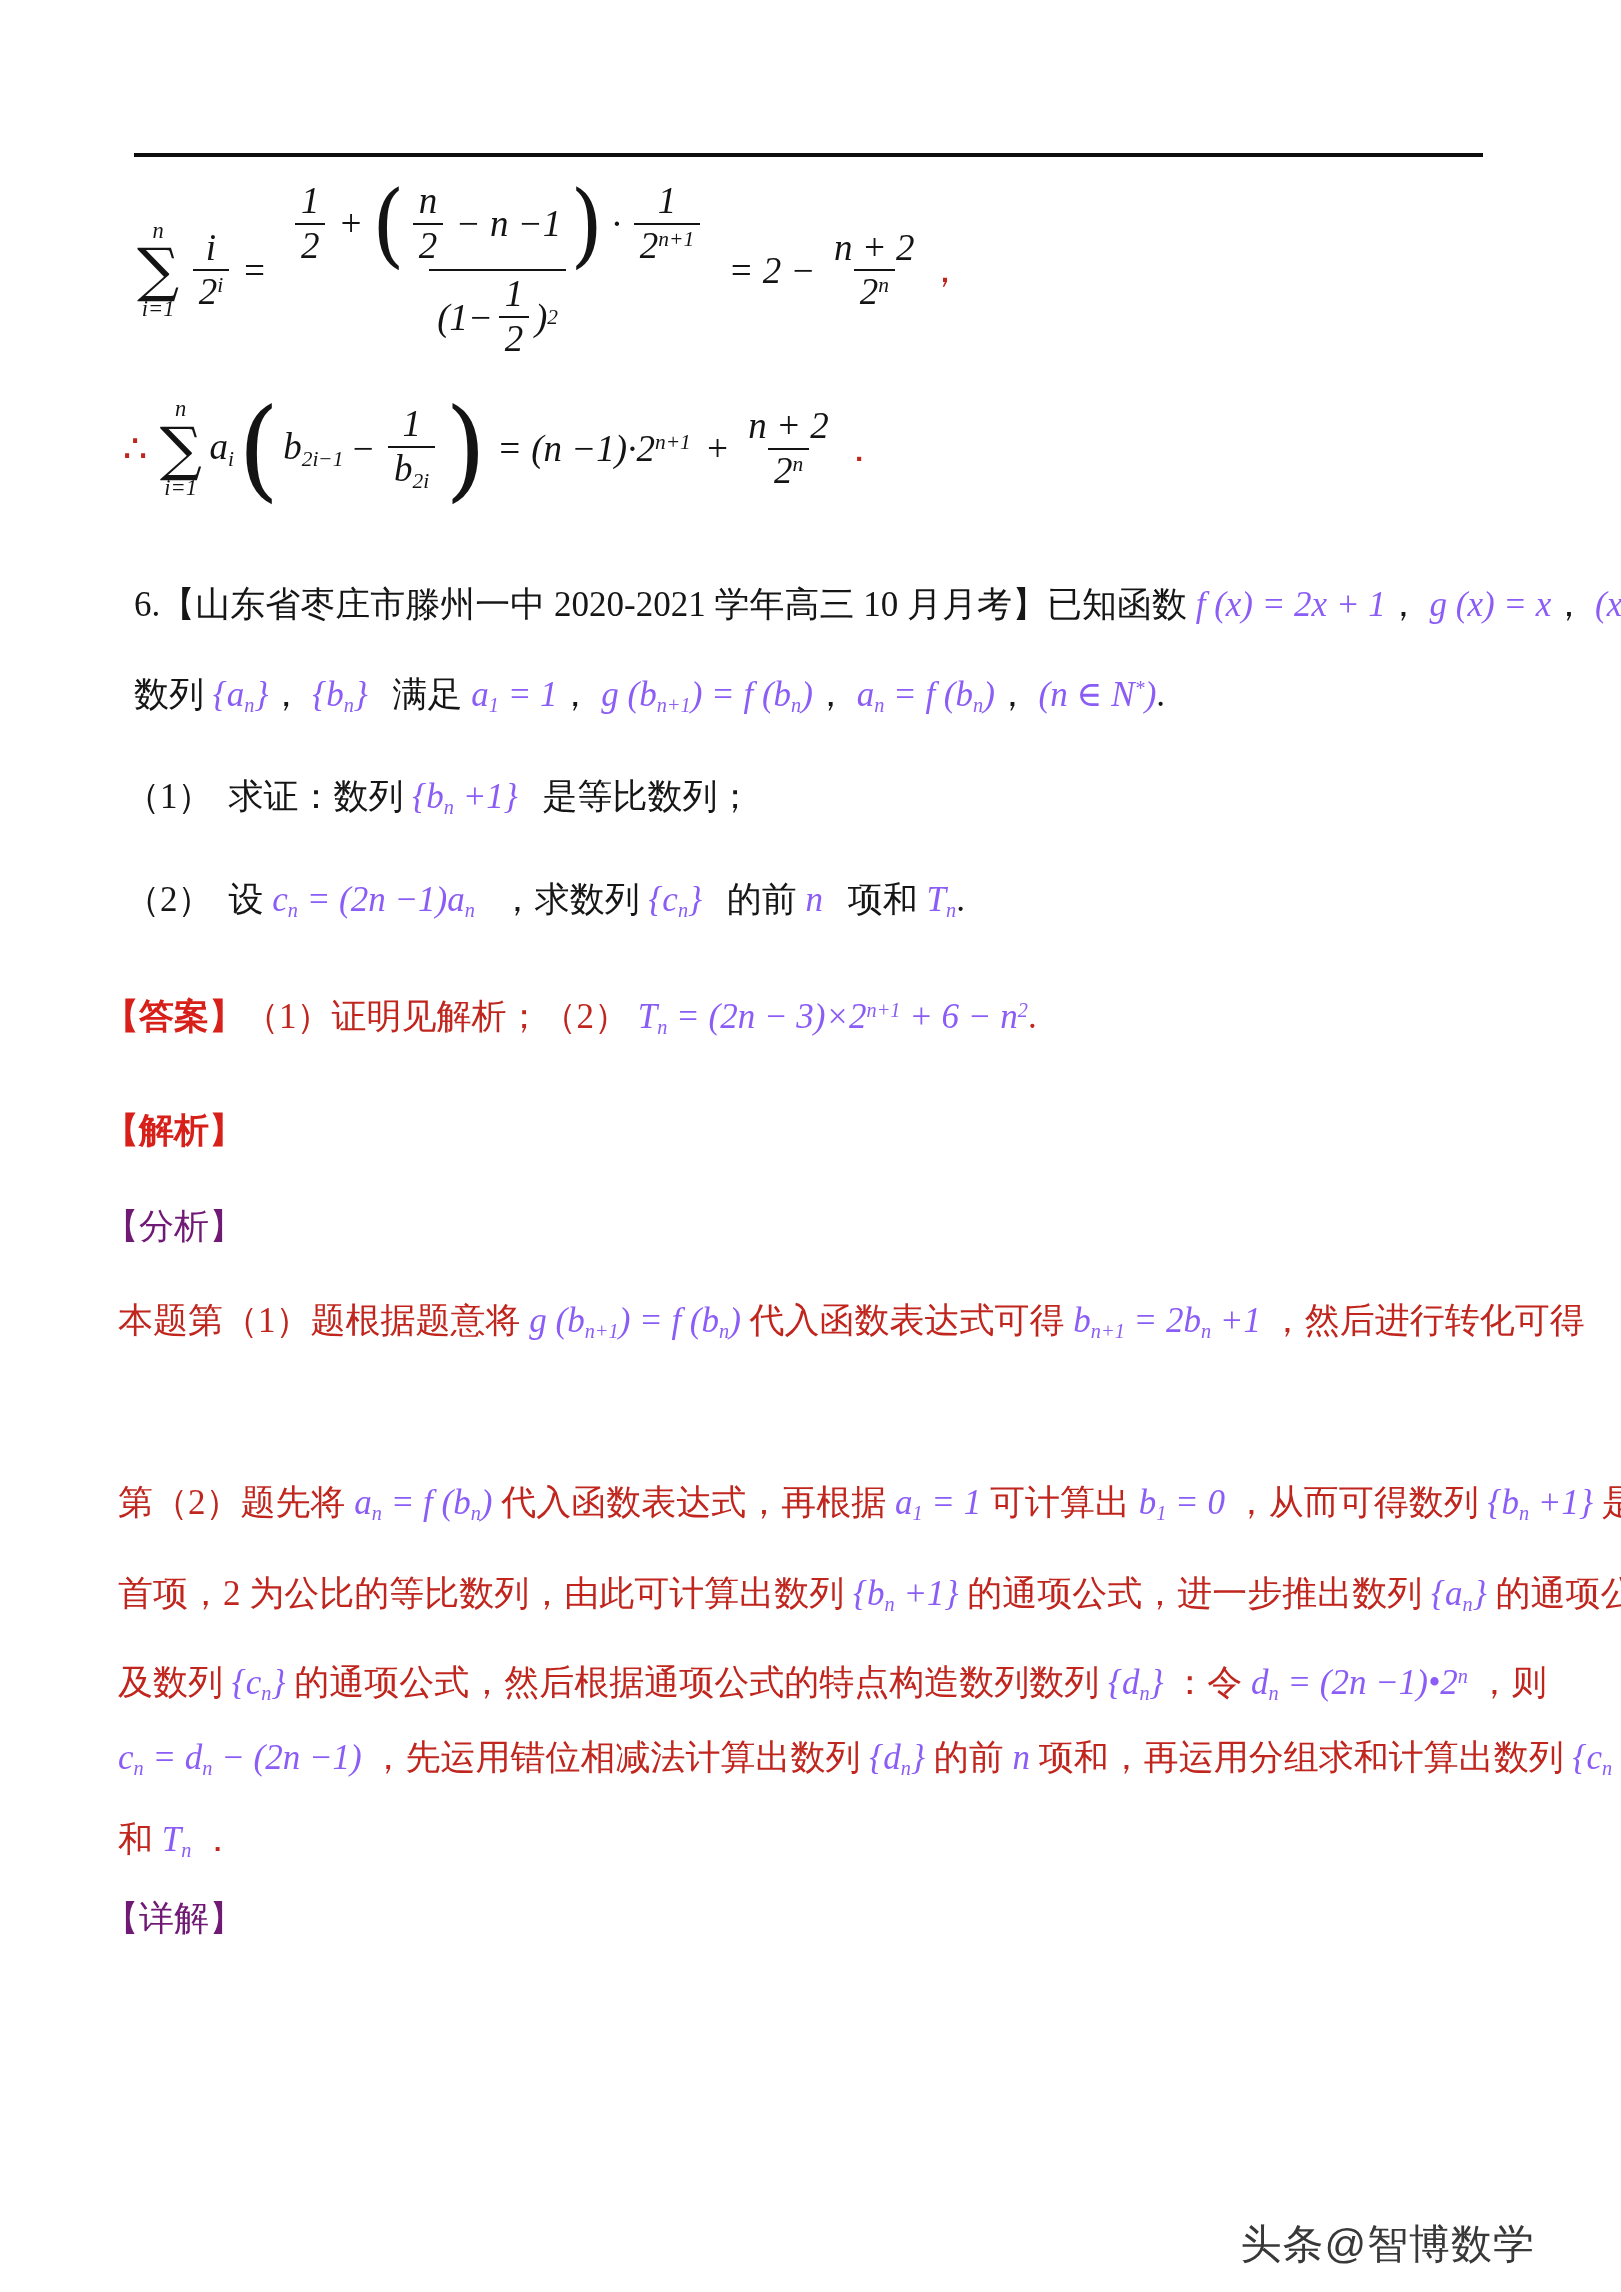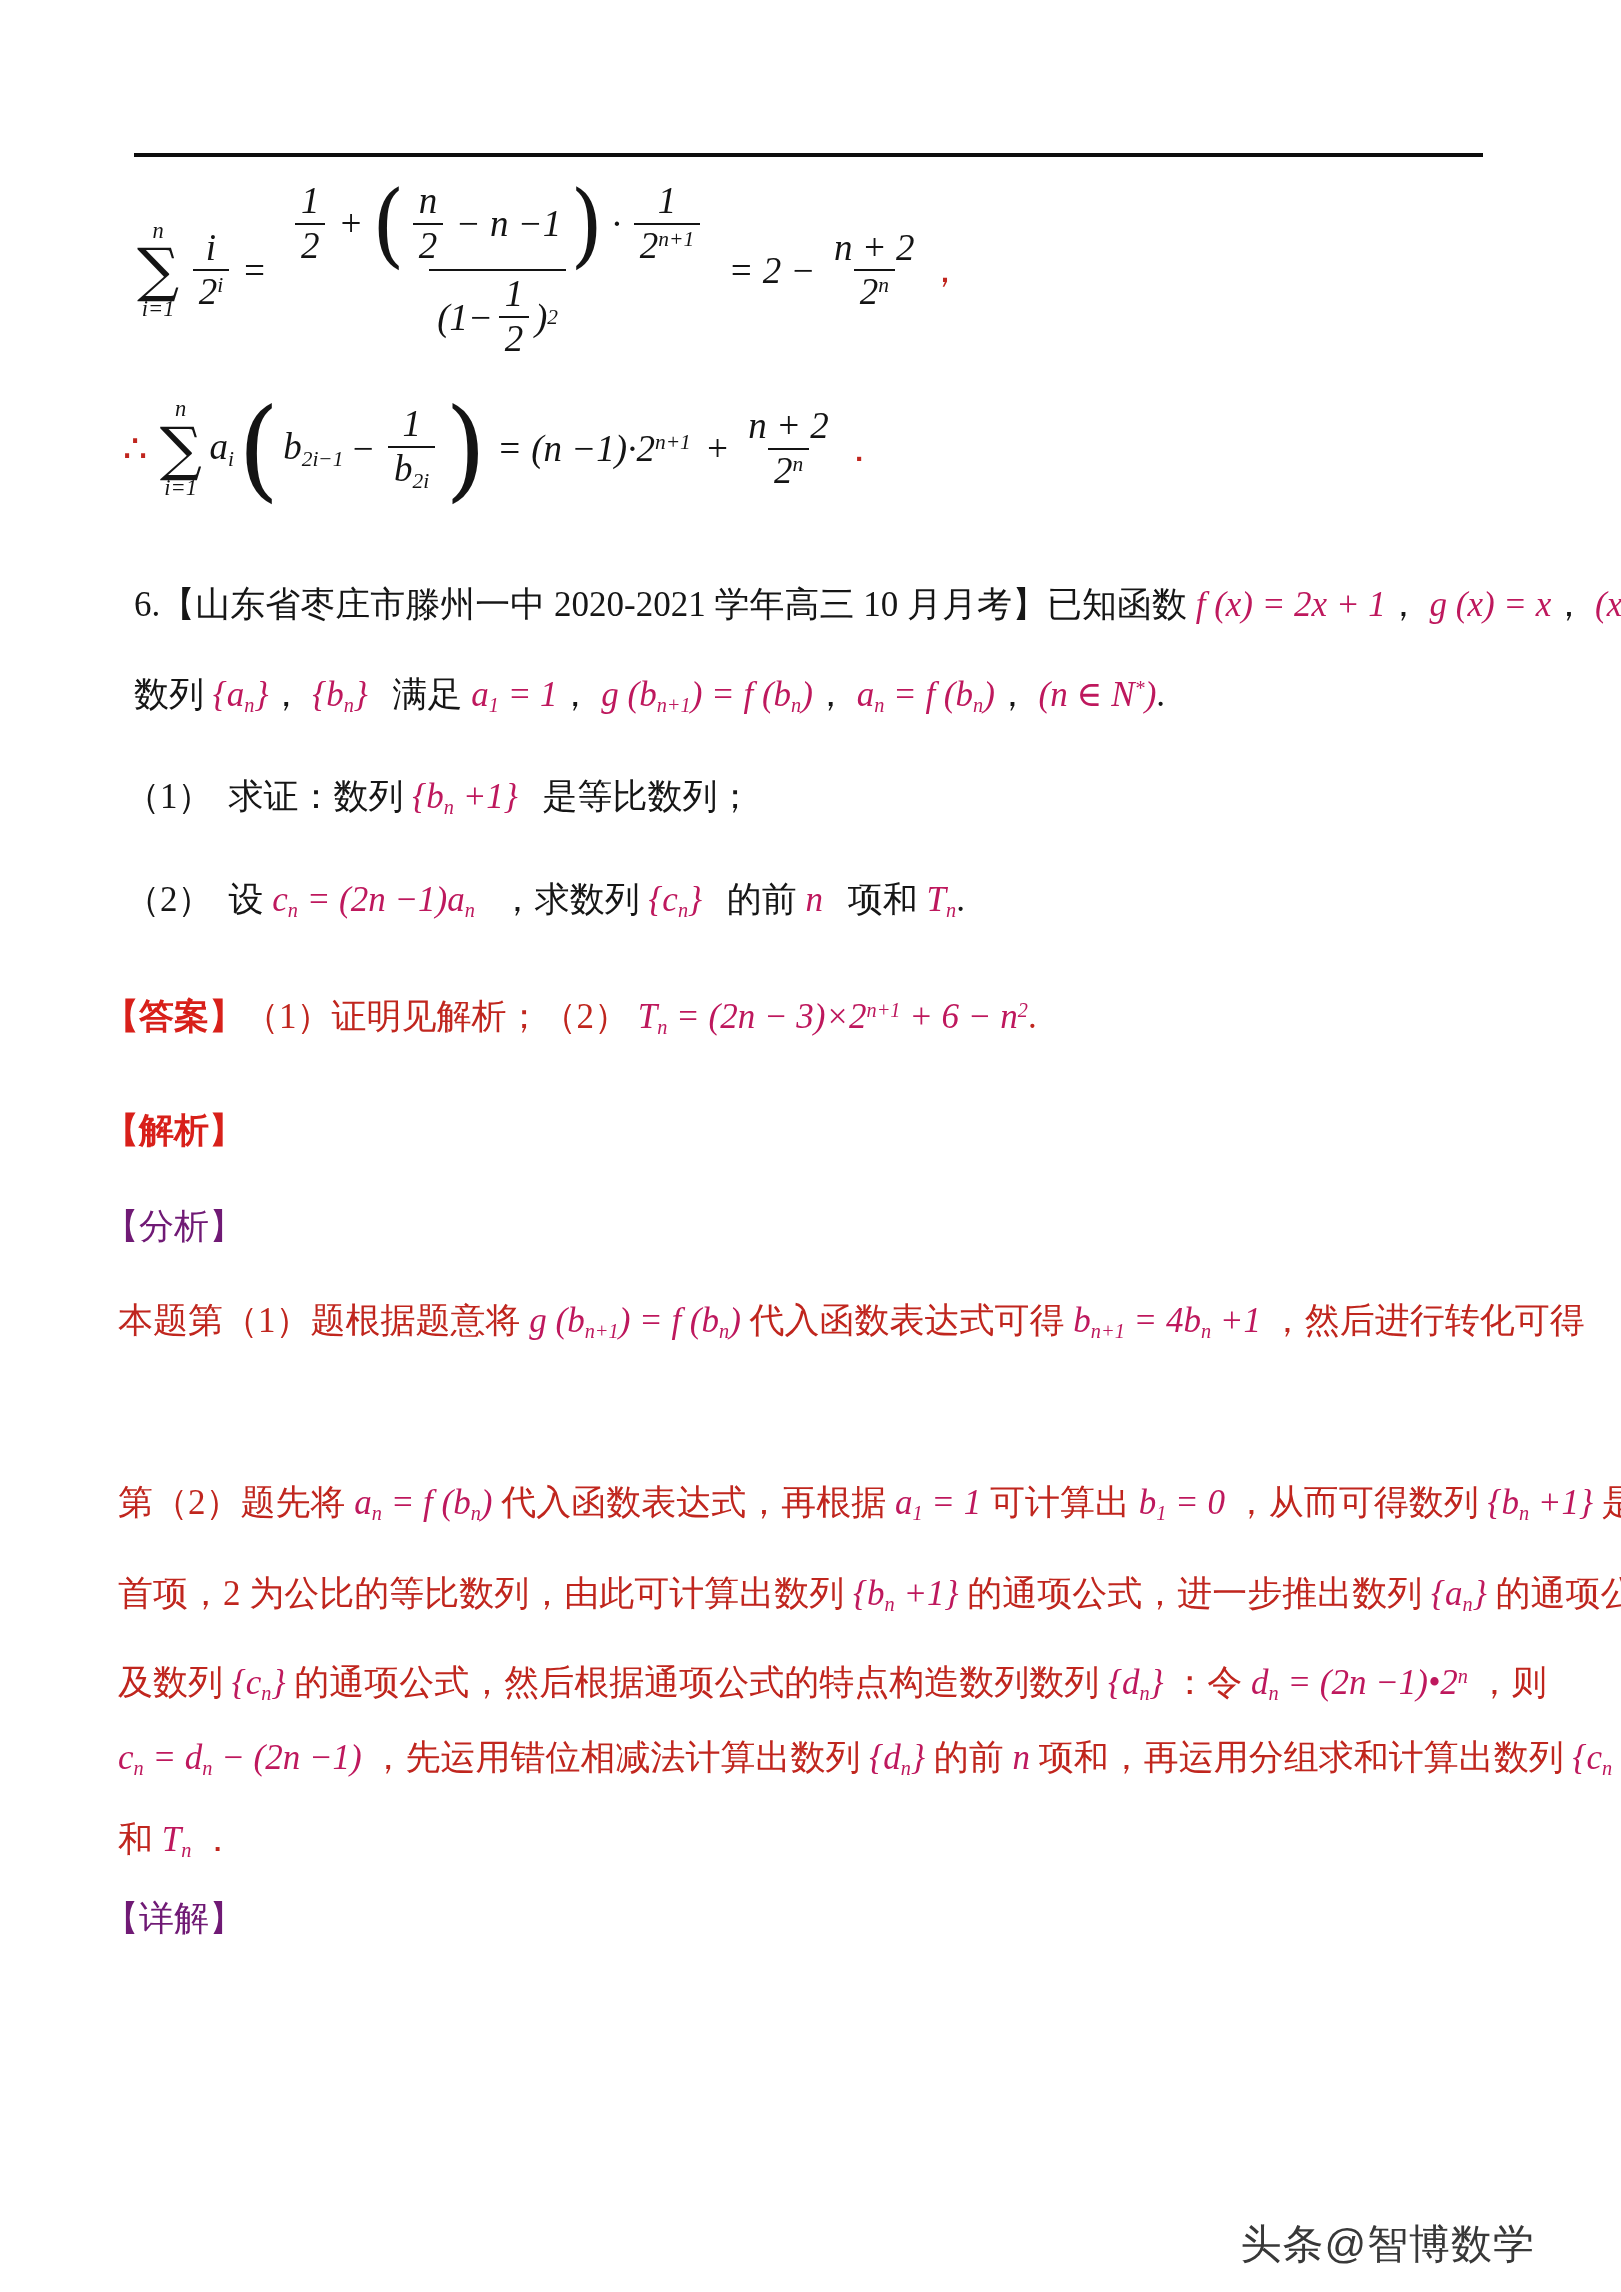--- a/index.html
+++ b/index.html
@@ -12,21 +12,21 @@
   .rule { position:absolute; left:134px; top:153px; width:1349px; height:3.9px; background:#0d0d0d; }
 
   
   .tl { position:absolute; white-space:nowrap; font-size:35px; line-height:1.4; }
   .b   { font-weight:400;margin-left:16px; }
   .red { color:#c0261e; }
   .tag { color:#d8201a; font-weight:700; }
   .tagthin { color:#701a75; font-weight:400; }
 
   
-  .m { font-style:italic; color:#be185d; }
+  .m { font-style:italic; color:#8b5cf6; }
   sub.sb { font-size:0.58em; font-style:italic; vertical-align:-0.32em; }
   sup.sp { font-size:0.58em; font-style:italic; vertical-align:0.55em; }
 
   
   .df { position:absolute; display:flex; align-items:center; font-size:37px; font-style:italic; color:#141414; }
   .df .op { margin:0 6.9px; }
   .sum { display:inline-flex; flex-direction:column; align-items:center; line-height:1; margin:0 7.8px 0 2px; }
   .sum .lim { font-size:22.5px; }
   .sum .sg { font-size:59px; font-style:normal; line-height:0.95; font-family:"DejaVu Serif","DejaVu Sans",serif; }
   .fr { display:inline-flex; flex-direction:column; align-items:center; margin:0 5.9px; }
@@ -171,21 +171,21 @@
   </div>
 
   <div class="tl" style="top:1202px; left:104px;">
     <span class="tagthin">【分析】</span>
   </div>
 
   <div class="tl" style="top:1296px; left:118px;">
     <span class="red">本题第（1）题根据题意将</span>
     <span class="m"><span>g (b</span><sub class="sb">n+1</sub><span>) = f (b</span><sub class="sb">n</sub><span>)</span></span>
     <span class="red">代入函数表达式可得</span>
-    <span class="m"><span>b</span><sub class="sb">n+1</sub><span> = 4b</span><sub class="sb">n</sub><span> +1</span></span>
+    <span class="m"><span>b</span><sub class="sb">n+1</sub><span> = 2b</span><sub class="sb">n</sub><span> +1</span></span>
     <span class="red">，然后进行转化可得</span>
   </div>
 
 
   <div class="tl" style="top:1478px; left:118px;">
     <span class="red">第（2）题先将</span>
     <span class="m"><span>a</span><sub class="sb">n</sub><span> = f (b</span><sub class="sb">n</sub><span>)</span></span>
     <span class="red">代入函数表达式，再根据</span>
     <span class="m"><span>a</span><sub class="sb">1</sub><span> = 1</span></span>
     <span class="red">可计算出</span>

